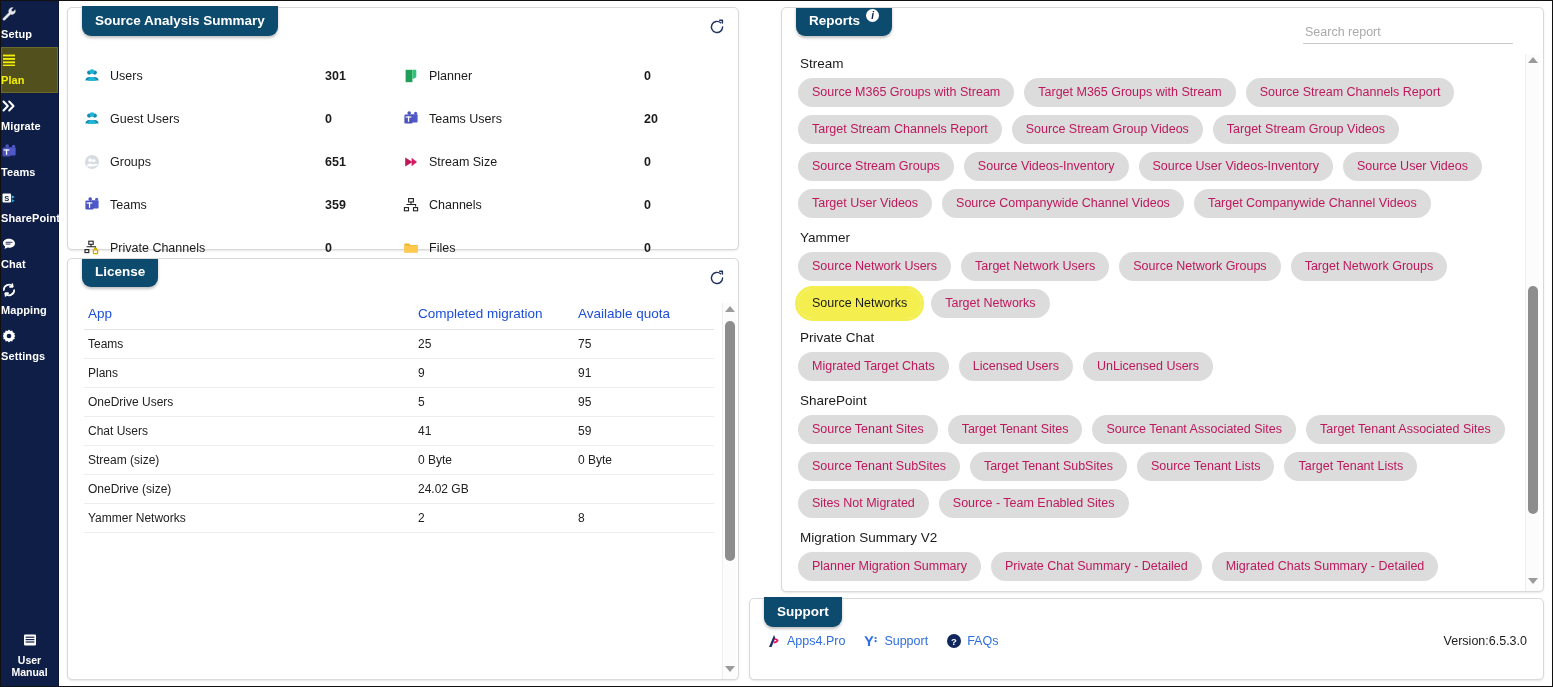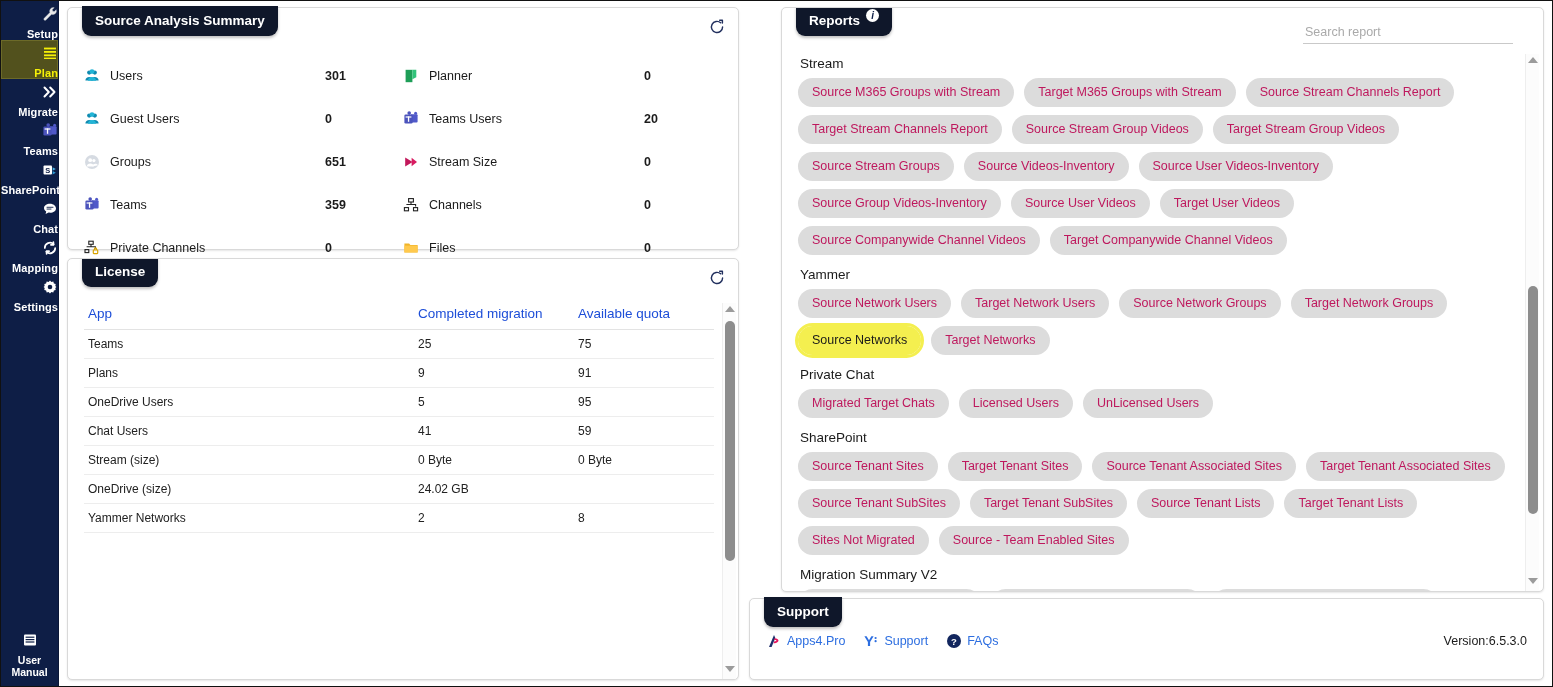--- a/index.html
+++ b/index.html
@@ -21,22 +21,22 @@
   
   .sidebar {
     width: 58px;
     background: #0e1e46;
     flex: 0 0 58px;
     position: relative;
     border-right: 1px solid #0a1636;
   }
   .nav-item {
     width: 100%;
-    padding: 5px 0 0;
-    text-align: right;
+    padding: 5px 0 7px;
+    text-align: left;
     color: #ffffff;
     font-size: 11px;
     line-height: 12px;
     cursor: pointer;
     user-select: none;
   }
   .nav-item .nav-ico {
     display: block;
     height: 20px;
     line-height: 20px;
@@ -71,21 +71,21 @@
   .card {
     position: relative;
     background: #fff;
     border: 1px solid #d9d9d9;
     border-radius: 5px;
     box-shadow: 0 1px 2px rgba(0,0,0,.10);
   }
   .card-badge {
     position: absolute;
     top: -2px; left: 14px;
-    background: #0f172a;
+    background: #0c4a6e;
     color: #fff;
     font-weight: bold;
     font-size: 13.5px;
     padding: 7px 13px 8px;
     border-radius: 0 0 9px 9px;
     box-shadow: 0 2px 3px rgba(0,0,0,.25);
     display:flex; align-items:center; gap:6px;
     white-space: nowrap;
     z-index: 3;
   }
@@ -500,21 +500,20 @@
               <div class="chips">
                 <div class="chip">Source M365 Groups with Stream</div>
                 <div class="chip">Target M365 Groups with Stream</div>
                 <div class="chip">Source Stream Channels Report</div>
                 <div class="chip">Target Stream Channels Report</div>
                 <div class="chip">Source Stream Group Videos</div>
                 <div class="chip">Target Stream Group Videos</div>
                 <div class="chip">Source Stream Groups</div>
                 <div class="chip">Source Videos-Inventory</div>
                 <div class="chip">Source User Videos-Inventory</div>
-                <div class="chip">Source Group Videos-Inventory</div>
                 <div class="chip">Source User Videos</div>
                 <div class="chip">Target User Videos</div>
                 <div class="chip">Source Companywide Channel Videos</div>
                 <div class="chip">Target Companywide Channel Videos</div>
               </div>
               <div class="rep-section-title">Yammer</div>
               <div class="chips">
                 <div class="chip">Source Network Users</div>
                 <div class="chip">Target Network Users</div>
                 <div class="chip">Source Network Groups</div>

